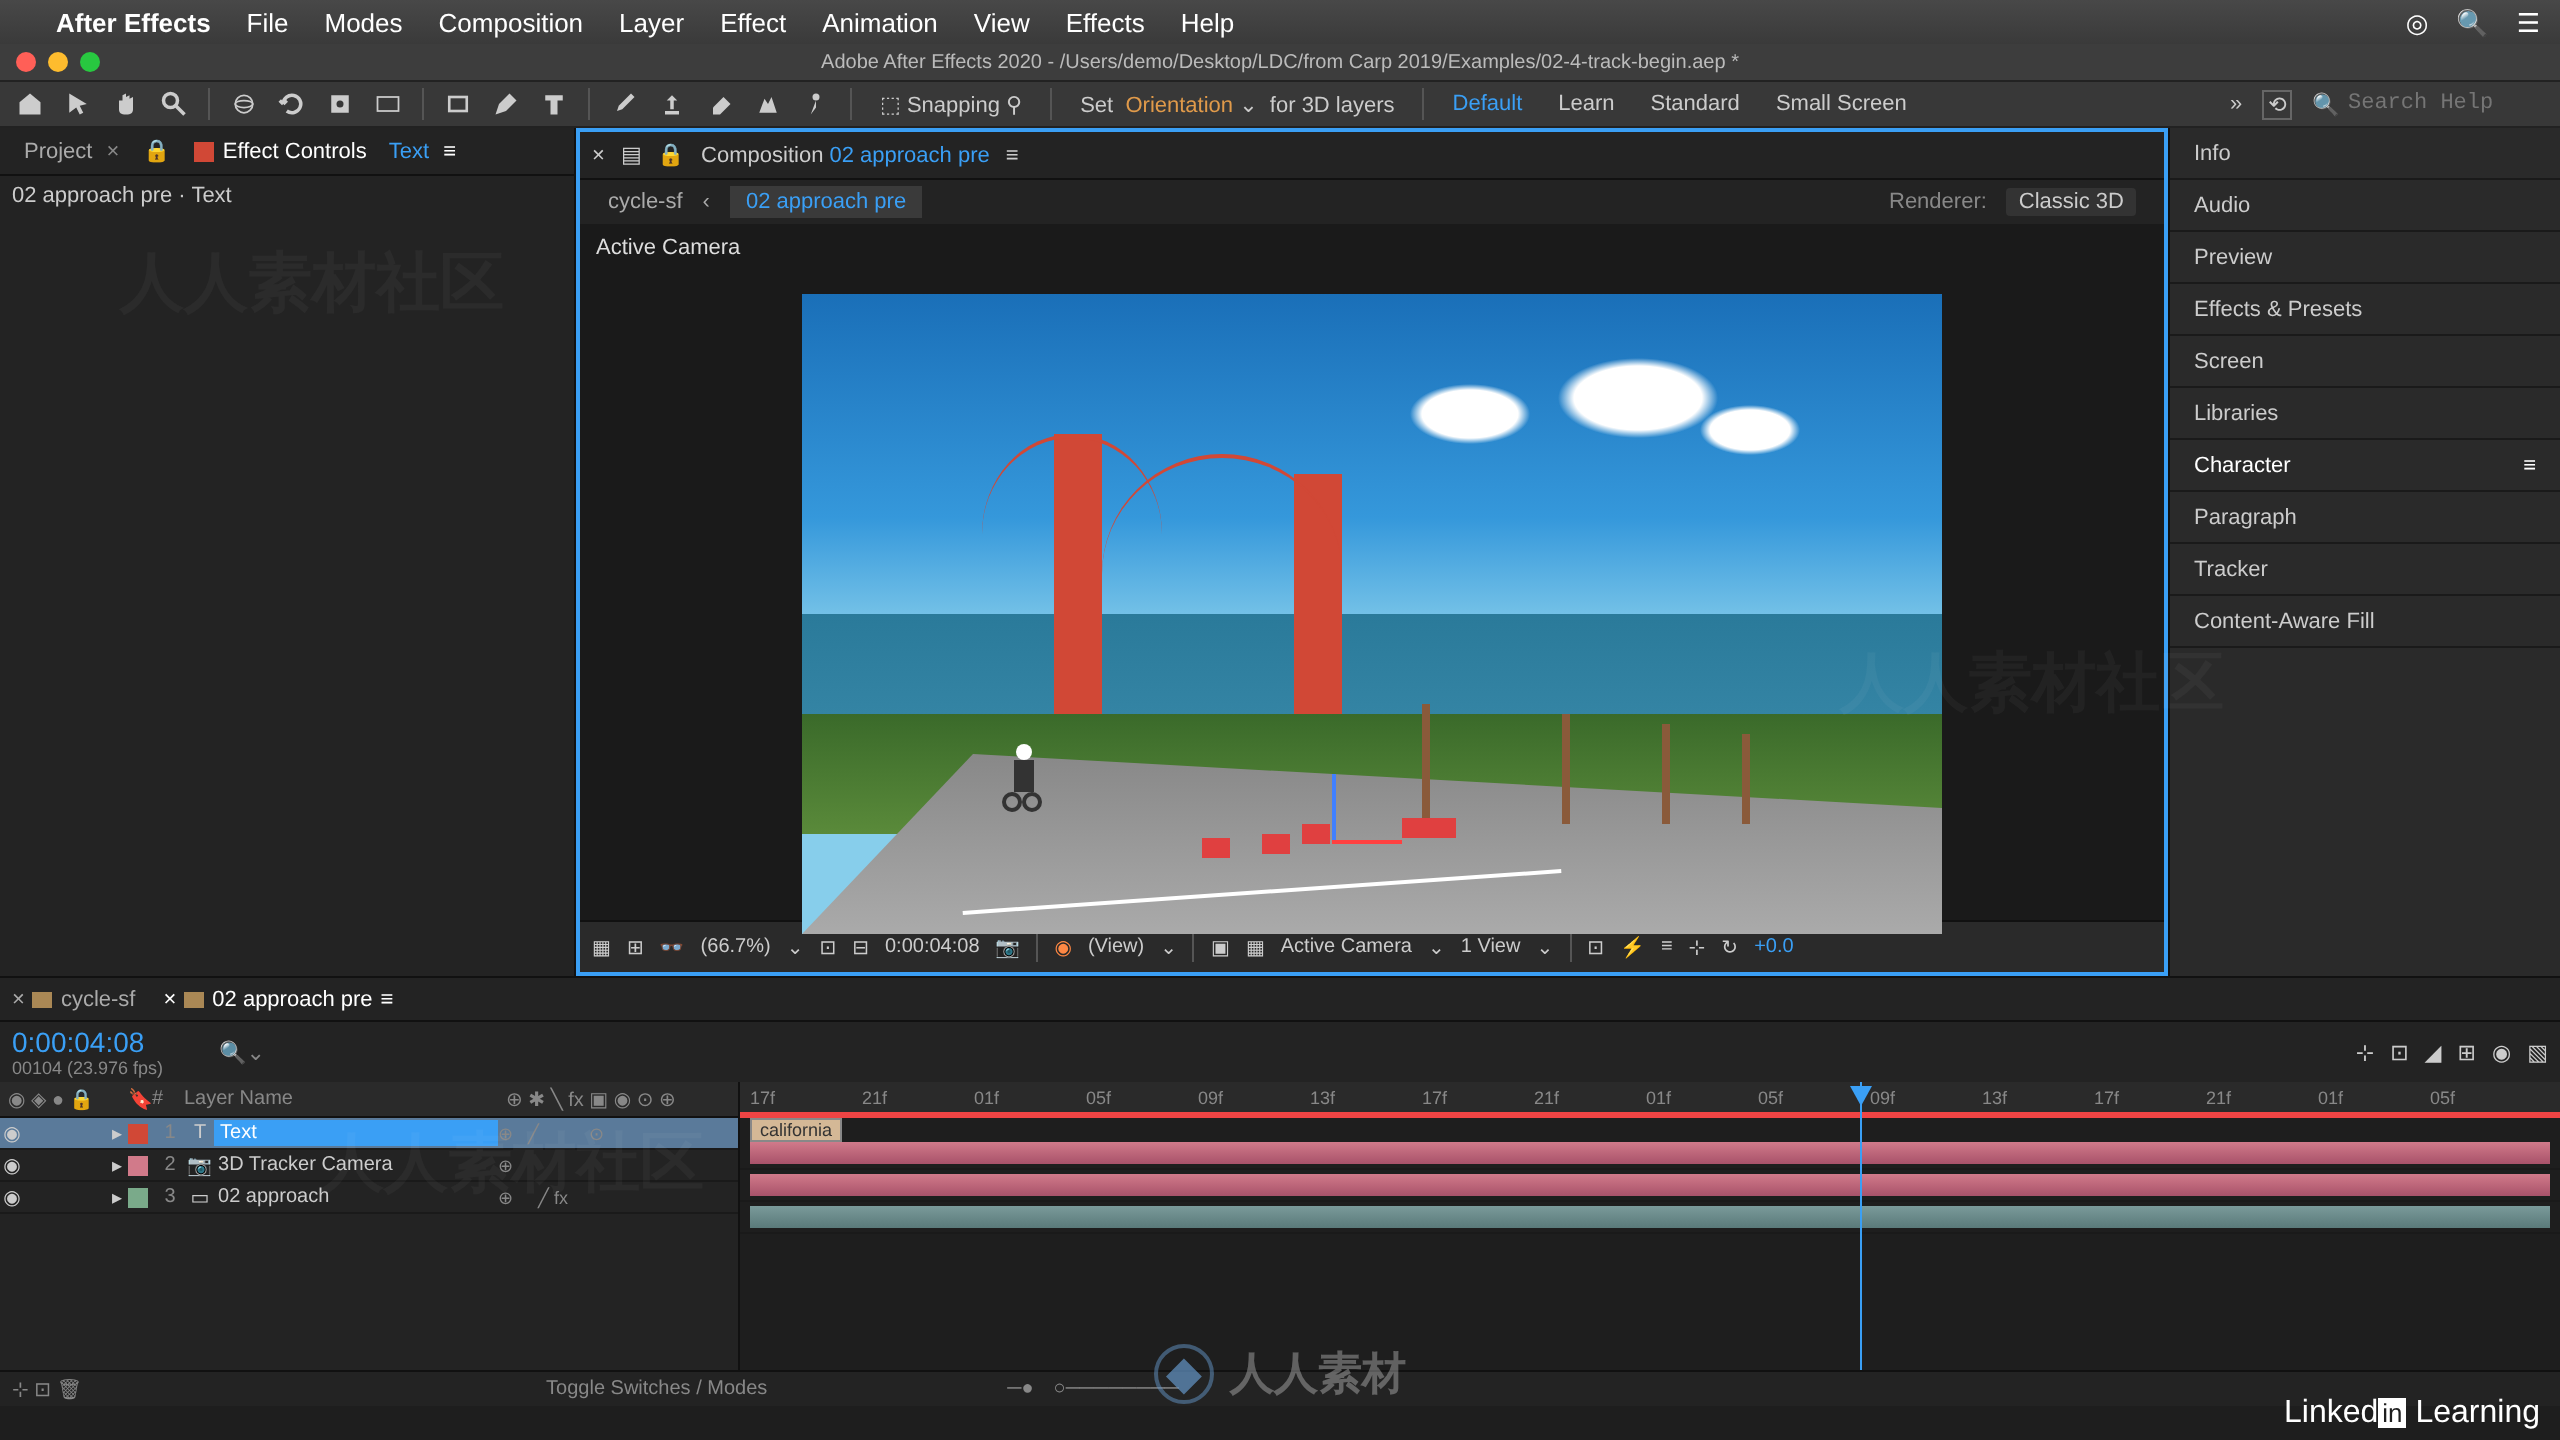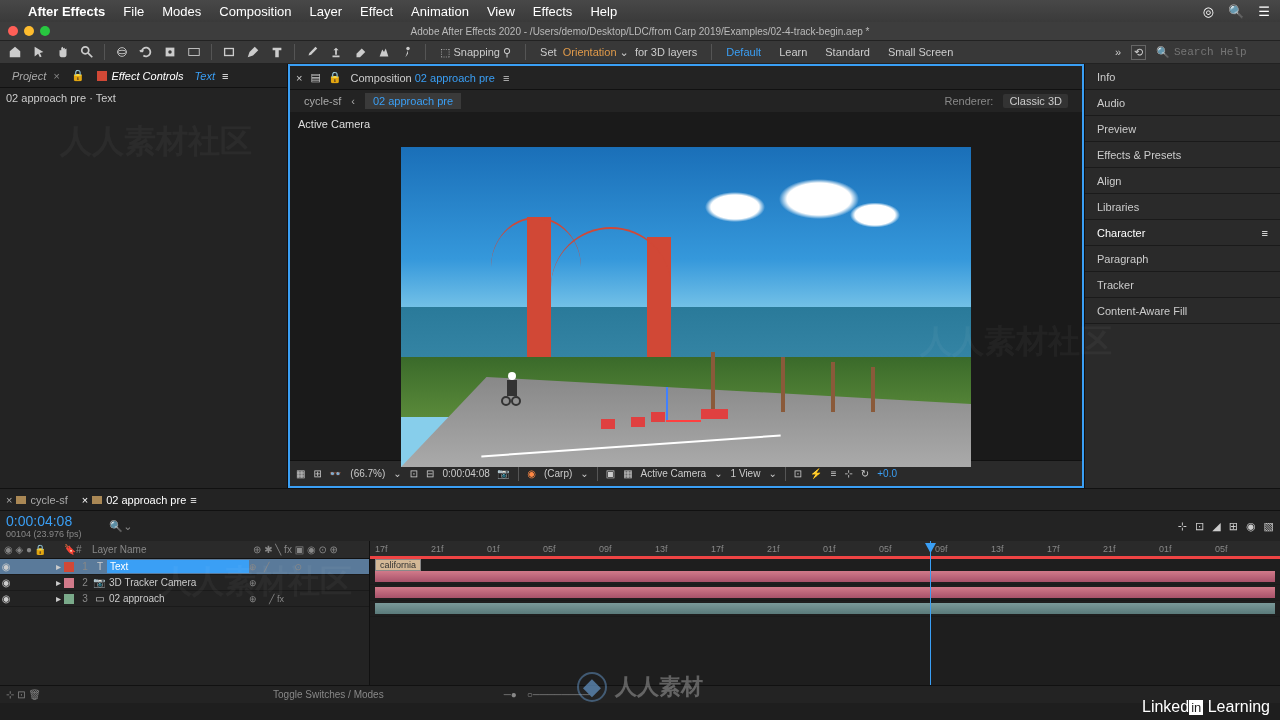--- a/index.html
+++ b/index.html
@@ -18,21 +18,21 @@
 .tool svg{width:14px;height:14px;}
 .tool-sep{width:1px;height:16px;background:#555;margin:0 2px;}
 .toolbar .snap, .toolbar .workspace{color:#ccc;font-size:11px;padding:0 6px;}
 .toolbar .workspace.def{color:#3a9ff5;}
 .toolbar .right{margin-left:auto;display:flex;align-items:center;gap:10px;}
 .search-help{display:flex;align-items:center;gap:4px;color:#888;}
 .search-help input{background:transparent;border:none;color:#ccc;width:100px;font-size:11px;font-family:Liberation Mono, monospace;}
 .main{display:flex;height:424px;}
 .left-panel{width:288px;background:#232323;border-right:1px solid #111;display:flex;flex-direction:column;}
 .panel-tabs{height:24px;display:flex;align-items:center;border-bottom:1px solid #111;padding:0 4px;font-size:11px;}
-.ptab{padding:4px 8px;color:#aaa;display:flex;align-items:center;gap:4px;font-style:italic;}
+.ptab{padding:4px 8px;color:#aaa;display:flex;align-items:center;gap:4px;}
 .ptab.active{color:#fff;}
 .ptab .x{margin-left:3px;color:#888;}
 .left-content{padding:4px 6px;font-size:11px;color:#ccc;}
 .center-panel{flex:1;background:#232323;display:flex;flex-direction:column;border:2px solid #3a9ff5;}
 .comp-header{height:24px;display:flex;align-items:center;padding:0 6px;gap:8px;border-bottom:1px solid #111;font-size:11px;}
 .comp-header .lock{color:#888;}
 .comp-header .compname{color:#3a9ff5;}
 .breadcrumb{height:22px;display:flex;align-items:center;padding:0 14px;gap:10px;font-size:11px;color:#aaa;}
 .breadcrumb .renderer{margin-left:auto;color:#888;}
 .breadcrumb .renderval{color:#ccc;background:#333;padding:1px 6px;border-radius:2px;}
@@ -323,21 +323,21 @@
       <span class="vf-item">⊞</span>
       <span class="vf-item">👓</span>
       <span class="vf-item">(66.7%)</span>
       <span class="vf-item">⌄</span>
       <span class="vf-item">⊡</span>
       <span class="vf-item">⊟</span>
       <span class="vf-item">0:00:04:08</span>
       <span class="vf-item">📷</span>
       <div class="vf-sep"></div>
       <span class="vf-item" style="color:#ff8844">◉</span>
-      <span class="vf-item">(Carp)</span>
+      <span class="vf-item">(View)</span>
       <span class="vf-item">⌄</span>
       <div class="vf-sep"></div>
       <span class="vf-item">▣</span>
       <span class="vf-item">▦</span>
       <span class="vf-item">Active Camera</span>
       <span class="vf-item">⌄</span>
       <span class="vf-item">1 View</span>
       <span class="vf-item">⌄</span>
       <div class="vf-sep"></div>
       <span class="vf-item">⊡</span>
@@ -356,21 +356,21 @@
     <div class="ritem">
         <span>Audio</span>
       </div>
     <div class="ritem">
         <span>Preview</span>
       </div>
     <div class="ritem">
         <span>Effects &amp; Presets</span>
       </div>
     <div class="ritem">
-        <span>Align</span>
+        <span>Screen</span>
       </div>
     <div class="ritem">
         <span>Libraries</span>
       </div>
     <div class="ritem sel">
         <span>Character</span>
         <span class="menu">≡</span>
       </div>
     <div class="ritem">
         <span>Paragraph</span>

